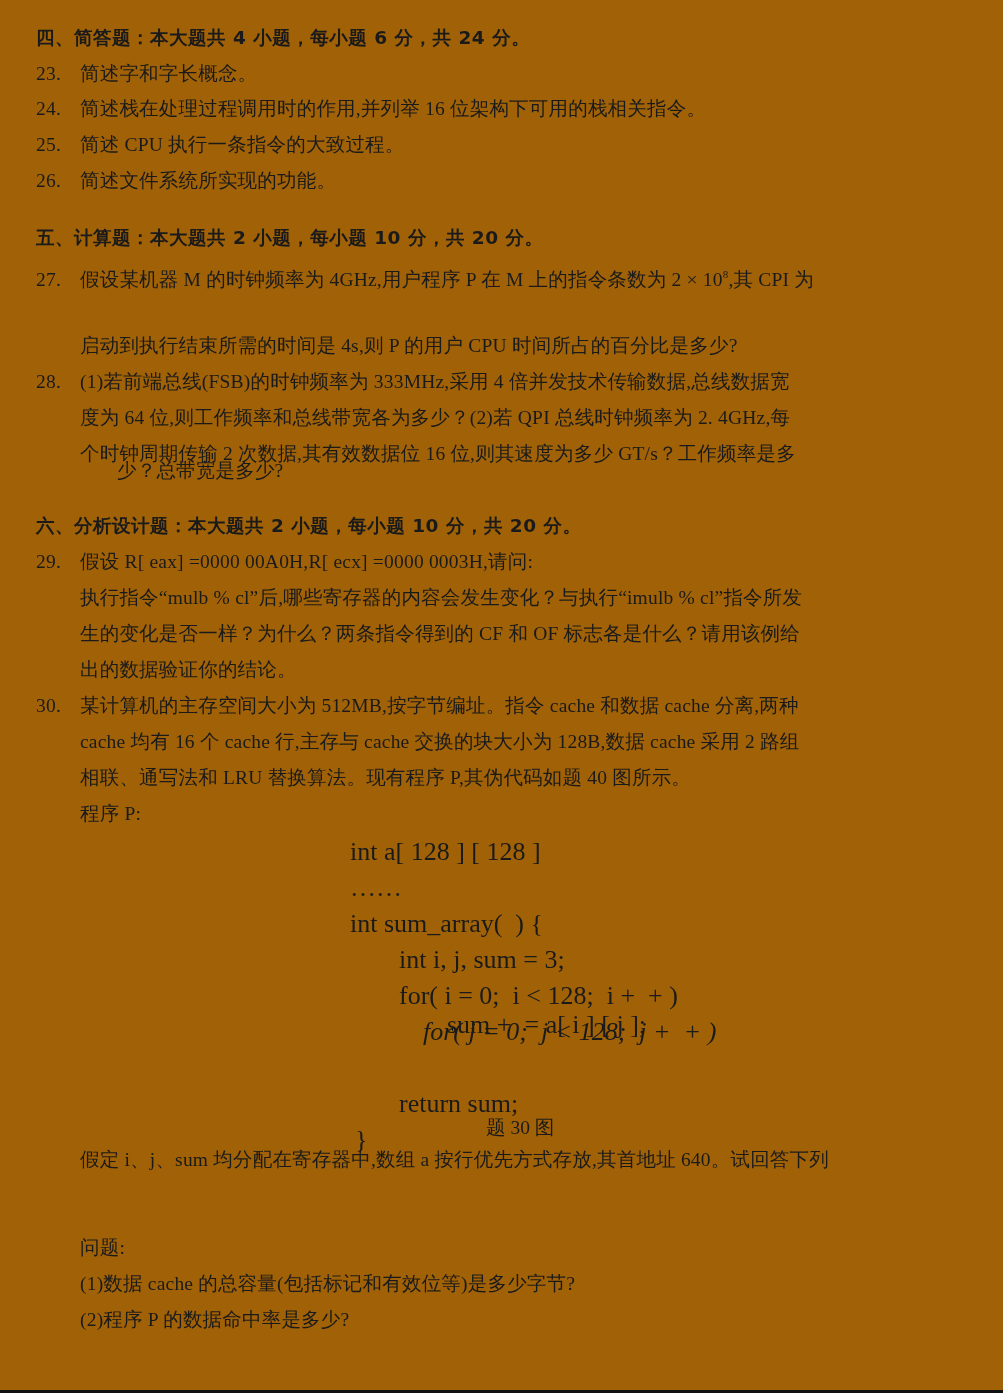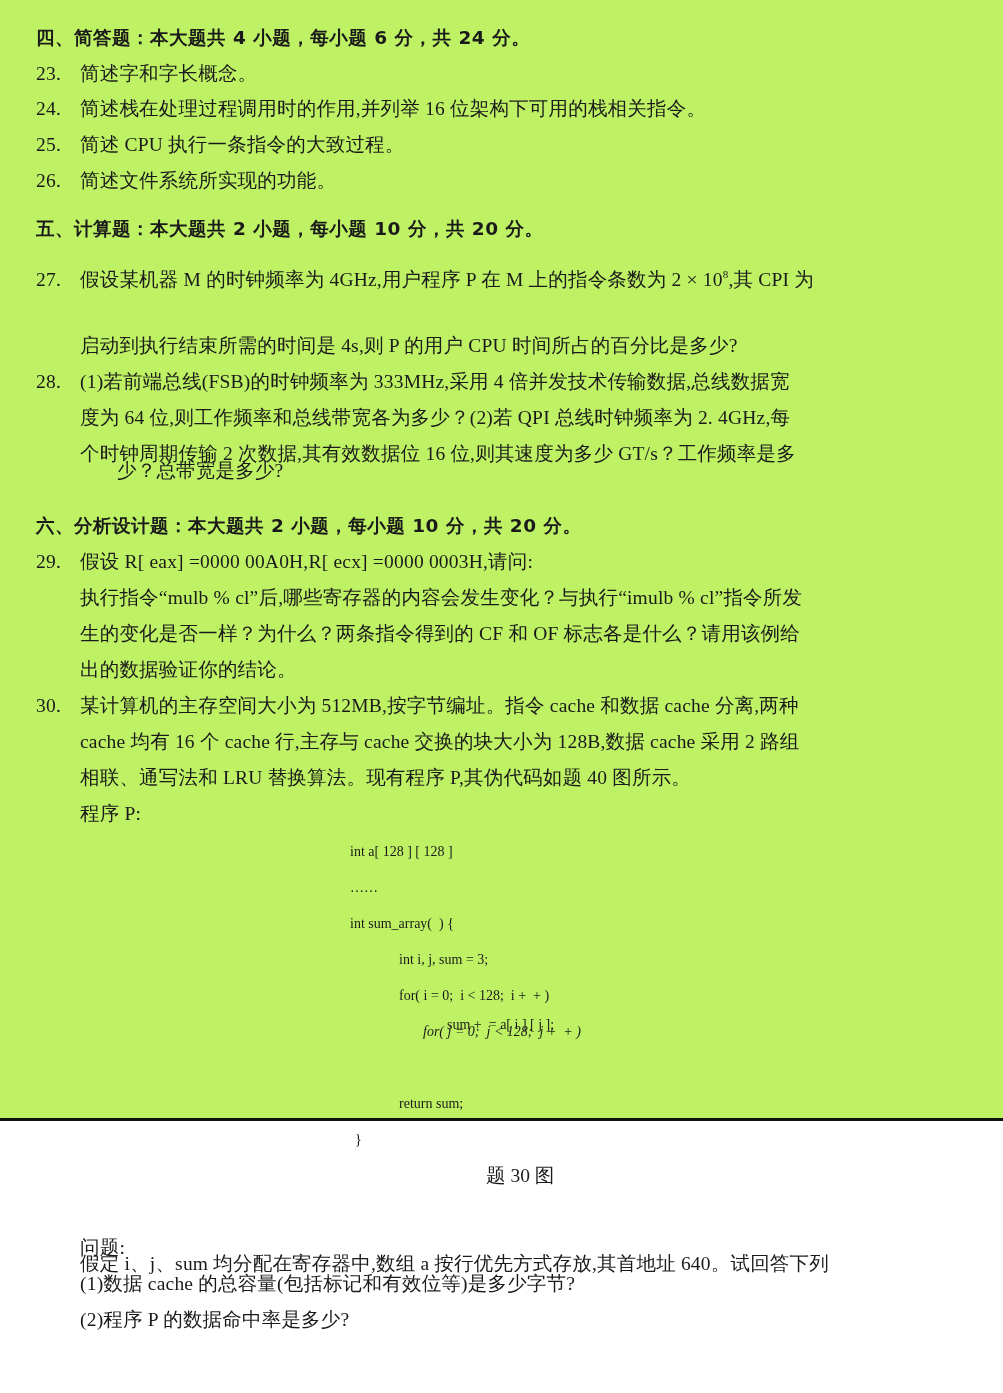--- a/index.html
+++ b/index.html
@@ -12,22 +12,22 @@
       height: 1393px;
       position: relative;
       overflow: hidden;
       font-family: "Liberation Serif", "DejaVu Serif", serif;
       color: #1a1a1a;
     }
     .page {
       position: absolute;
       left: 0; top: 0;
       width: 1003px;
-      height: 1121px;
-      background: #bef264;
+      height: 1393px;
+      background: #a16207;
     }
     .bottom-rule {
       position: absolute;
       left: 0;
       bottom: 0;
       width: 1003px;
       height: 3px;
       background: #111;
     }
     .line {
@@ -46,21 +46,21 @@
       letter-spacing: 0.5px;
     }
     .qnum {
       display: inline-block;
       width: 44px;
     }
     .code {
       position: absolute;
       white-space: pre;
       font-family: "Liberation Serif", "DejaVu Serif", serif;
-      font-size: 14px;
+      font-size: 26px;
       line-height: 28px;
     }
     .caption {
       position: absolute;
       left: 486px;
       font-size: 19.5px;
       line-height: 28px;
       white-space: nowrap;
     }
     sup { font-size: 11px; vertical-align: 8px; }
@@ -78,21 +78,21 @@
   <div class="line" style="top:95px;">
     <span class="qnum">24.</span><span>简述栈在处理过程调用时的作用,并列举 16 位架构下可用的栈相关指令。</span>
   </div>
   <div class="line" style="top:131px;">
     <span class="qnum">25.</span><span>简述 CPU 执行一条指令的大致过程。</span>
   </div>
   <div class="line" style="top:167px;">
     <span class="qnum">26.</span><span>简述文件系统所实现的功能。</span>
   </div>
 
-  <div class="line section-heading" style="top:215px;">五、计算题：本大题共 2 小题，每小题 10 分，共 20 分。</div>
+  <div class="line section-heading" style="top:224px;">五、计算题：本大题共 2 小题，每小题 10 分，共 20 分。</div>
 
   <div class="line" style="top:260px;">
     <span class="qnum">27.</span><span>假设某机器 M 的时钟频率为 4GHz,用户程序 P 在 M 上的指令条数为 2 × 10</span><sup>8</sup><span>,其 CPI 为</span>
   </div>
   <div class="line indent" style="top:332px;">启动到执行结束所需的时间是 4s,则 P 的用户 CPU 时间所占的百分比是多少?</div>
 
   <div class="line" style="top:368px;">
     <span class="qnum">28.</span><span>(1)若前端总线(FSB)的时钟频率为 333MHz,采用 4 倍并发技术传输数据,总线数据宽</span>
   </div>
   <div class="line indent" style="top:404px;">度为 64 位,则工作频率和总线带宽各为多少？(2)若 QPI 总线时钟频率为 2. 4GHz,每</div>
@@ -120,21 +120,21 @@
     <div class="code" style="left:350px; top:874px;">……</div>
     <div class="code" style="left:350px; top:910px;">int sum_array(  ) {</div>
     <div class="code" style="left:399px; top:946px;">int i, j, sum = 3;</div>
     <div class="code" style="left:399px; top:982px;">for( i = 0;  i &lt; 128;  i +  + )</div>
     <div class="code" style="left:423px; top:1018px;font-style:italic;">for( j = 0;  j &lt; 128;  j +  + )</div>
     <div class="code" style="left:447px; top:995px;margin-top:16px;">sum +  = a[ i ] [ j ];</div>
     <div class="code" style="left:399px; top:1090px;">return sum;</div>
     <div class="code" style="left:355px; top:1126px;">}</div>
   </div>
 
-  <div class="caption" style="top:1162px;">题 30 图</div>
+  <div class="caption" style="top:1114px;">题 30 图</div>
 
-  <div class="line indent" style="top:1250px;text-align:center;">假定 i、j、sum 均分配在寄存器中,数组 a 按行优先方式存放,其首地址 640。试回答下列</div>
+  <div class="line indent" style="top:1146px;text-align:center;">假定 i、j、sum 均分配在寄存器中,数组 a 按行优先方式存放,其首地址 640。试回答下列</div>
   <div class="line indent" style="top:1234px;">问题:</div>
   <div class="line indent" style="top:1270px;">(1)数据 cache 的总容量(包括标记和有效位等)是多少字节?</div>
   <div class="line indent" style="top:1306px;">(2)程序 P 的数据命中率是多少?</div>
 
   <div class="bottom-rule"></div>
 </div>
 
 </body></html>

